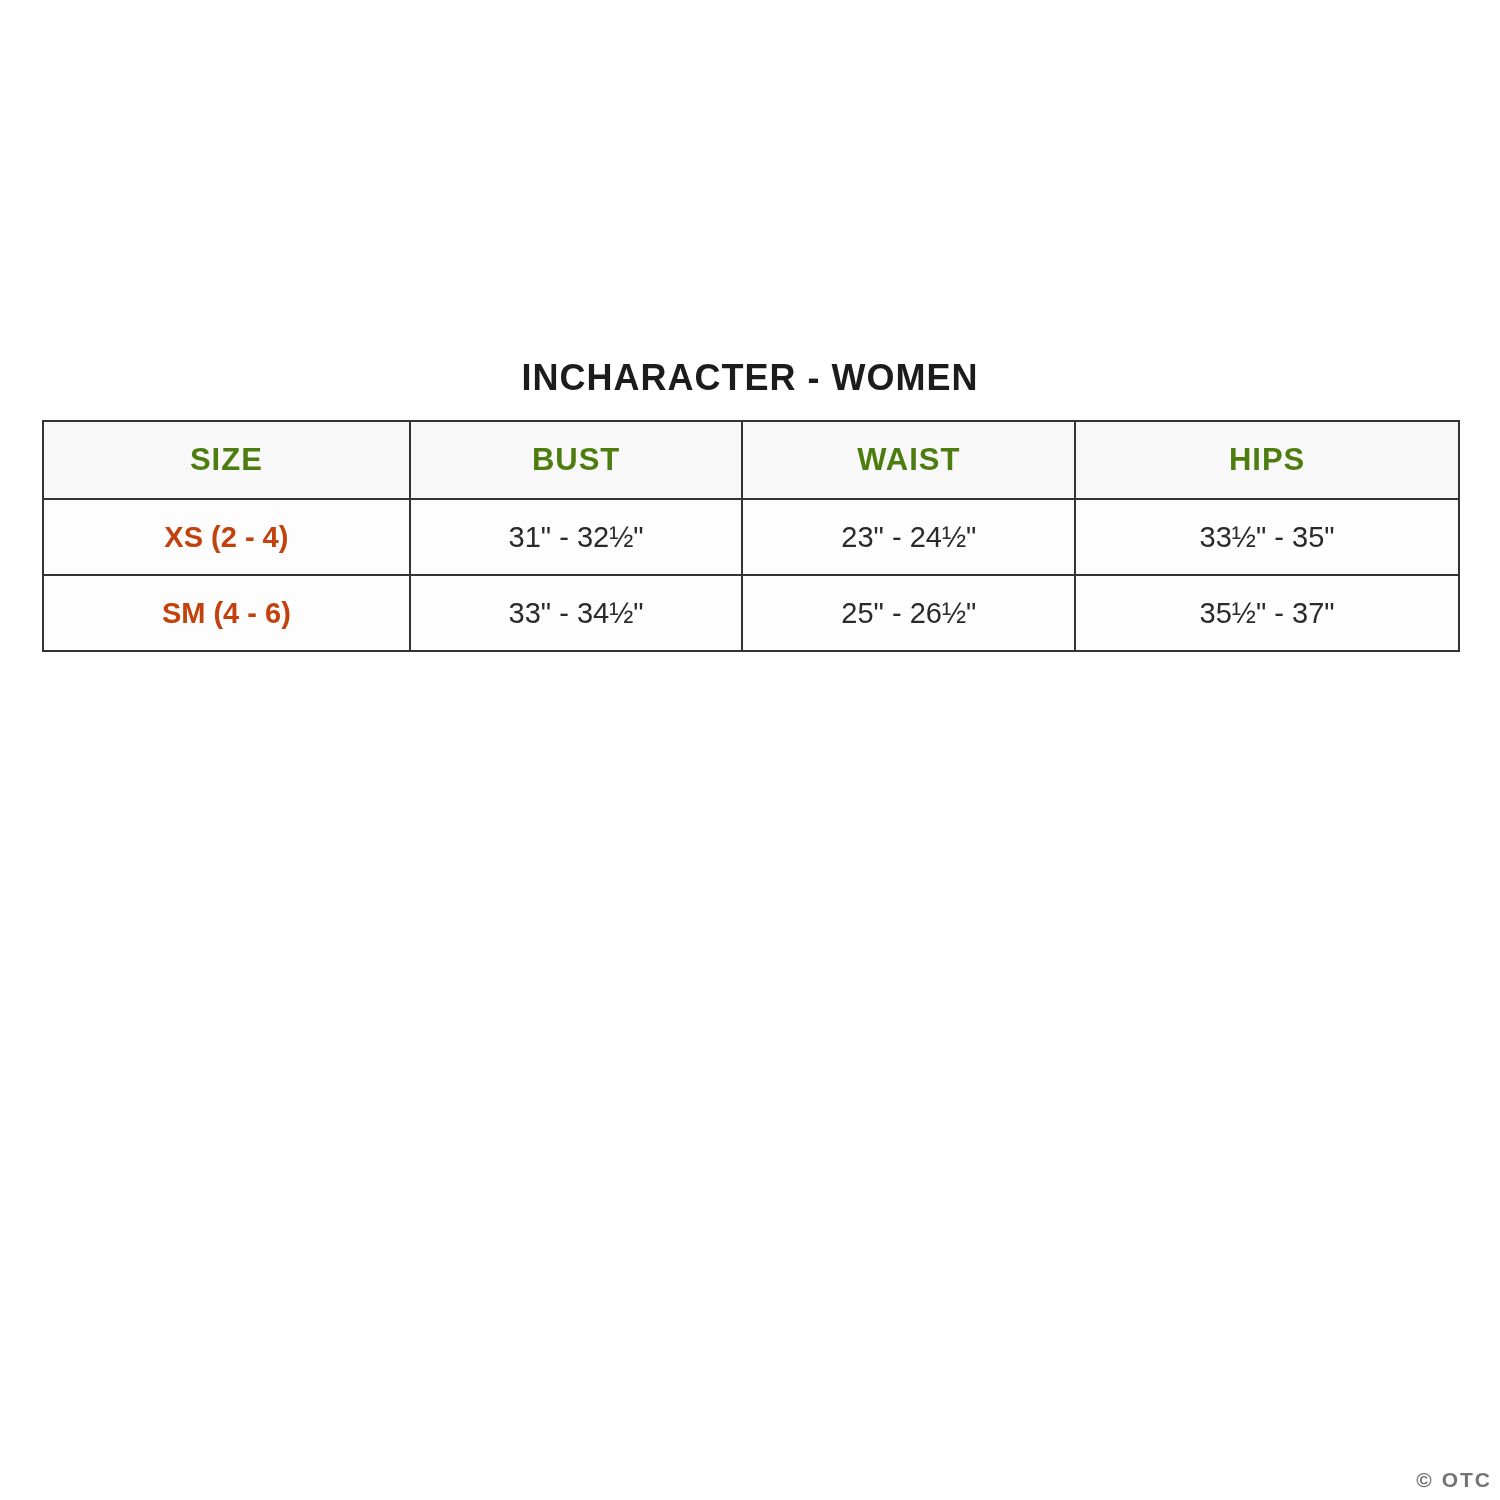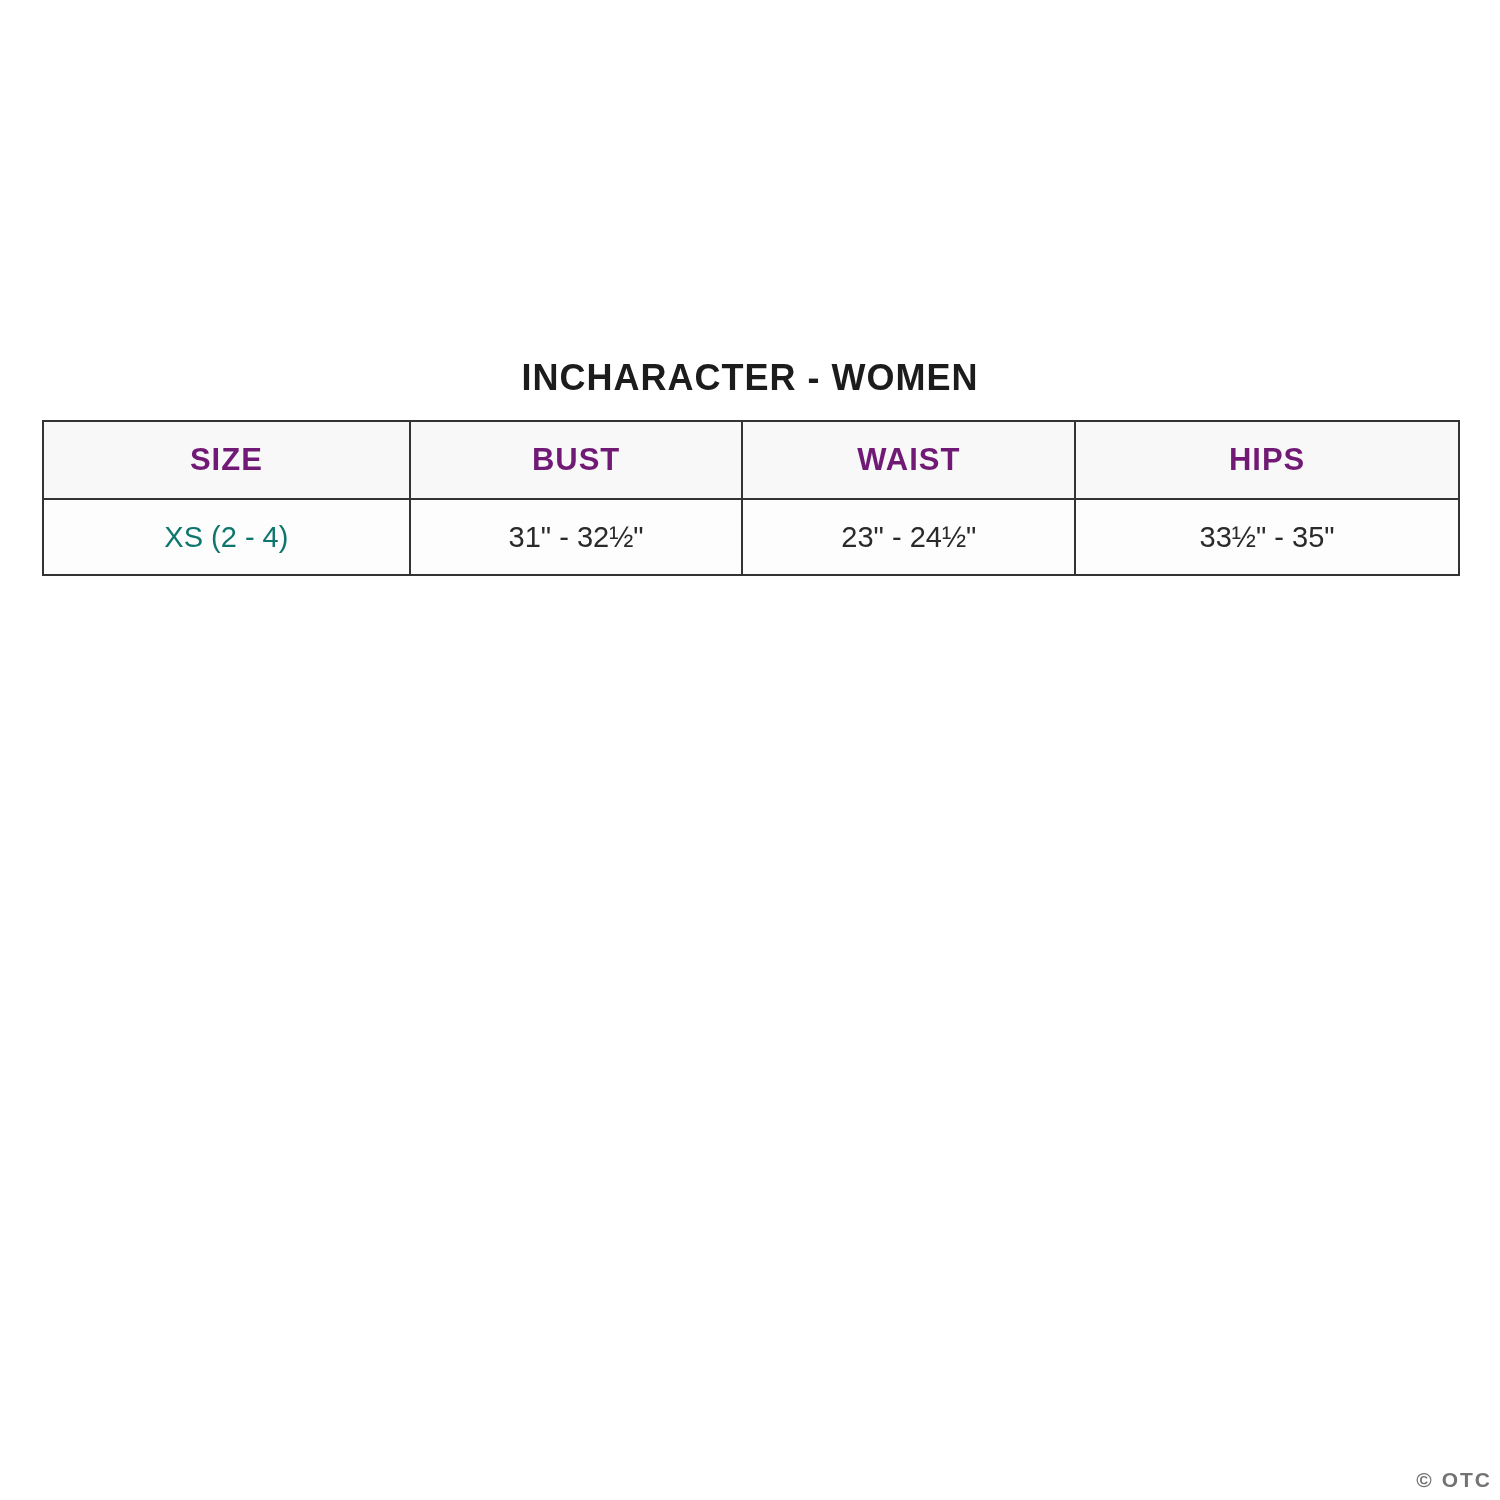--- a/index.html
+++ b/index.html
@@ -43,33 +43,33 @@
     border: 2px solid #333333;
     text-align: center;
     vertical-align: middle;
     padding: 0;
   }
   table.size-table th {
     height: 76px;
     font-size: 31px;
     font-weight: 700;
     letter-spacing: 1px;
-    color: #701a75;
+    color: #4d7c0f;
     background: #f8f8f8;
   }
   table.size-table td {
     height: 74px;
     font-size: 29px;
     font-weight: 400;
     color: #2a2a2a;
     background: #fdfdfd;
   }
   table.size-table td.size-cell {
-    font-weight: 400;
-    color: #0f766e;
+    font-weight: 700;
+    color: #c2410c;
   }
   col.c-size  { width: 25.9%; }
   col.c-bust  { width: 23.5%; }
   col.c-waist { width: 23.5%; }
   col.c-hips  { width: 27.1%; }
   .watermark {
     position: absolute;
     right: 8px;
     bottom: 8px;
     font-size: 21px;
@@ -100,18 +100,24 @@
           <th>HIPS</th>
         </tr>
     </thead>
     <tbody id="table-body">
         <tr>
           <td class="size-cell">XS (2 - 4)</td>
           <td>31" - 32½"</td>
           <td>23" - 24½"</td>
           <td>33½" - 35"</td>
         </tr>
+        <tr>
+          <td class="size-cell">SM (4 - 6)</td>
+          <td>33" - 34½"</td>
+          <td>25" - 26½"</td>
+          <td>35½" - 37"</td>
+        </tr>
       </tbody>
   </table>
 
   <div class="watermark">© OTC</div>
 
 </div>
 
 </body></html>

